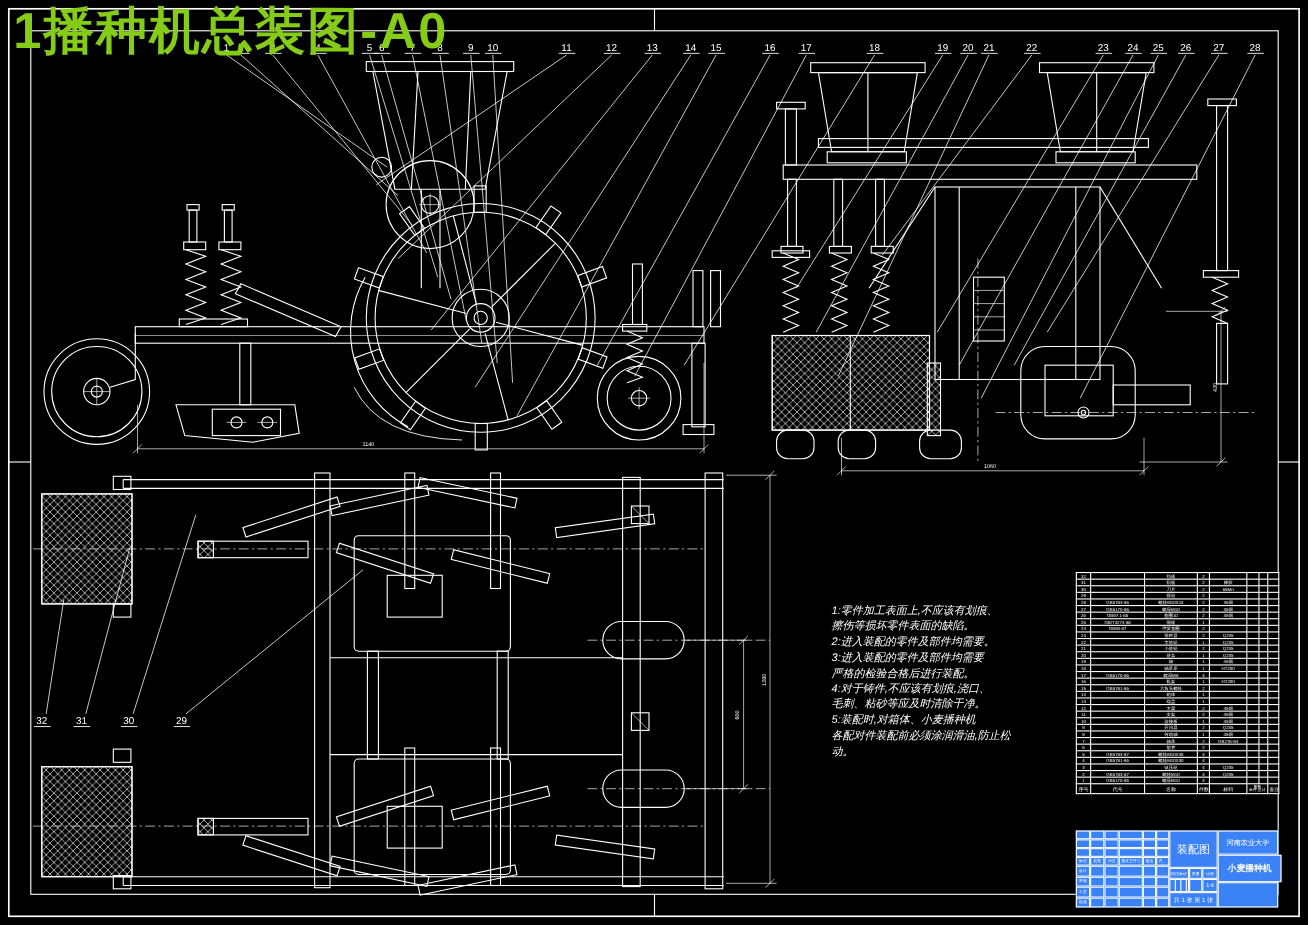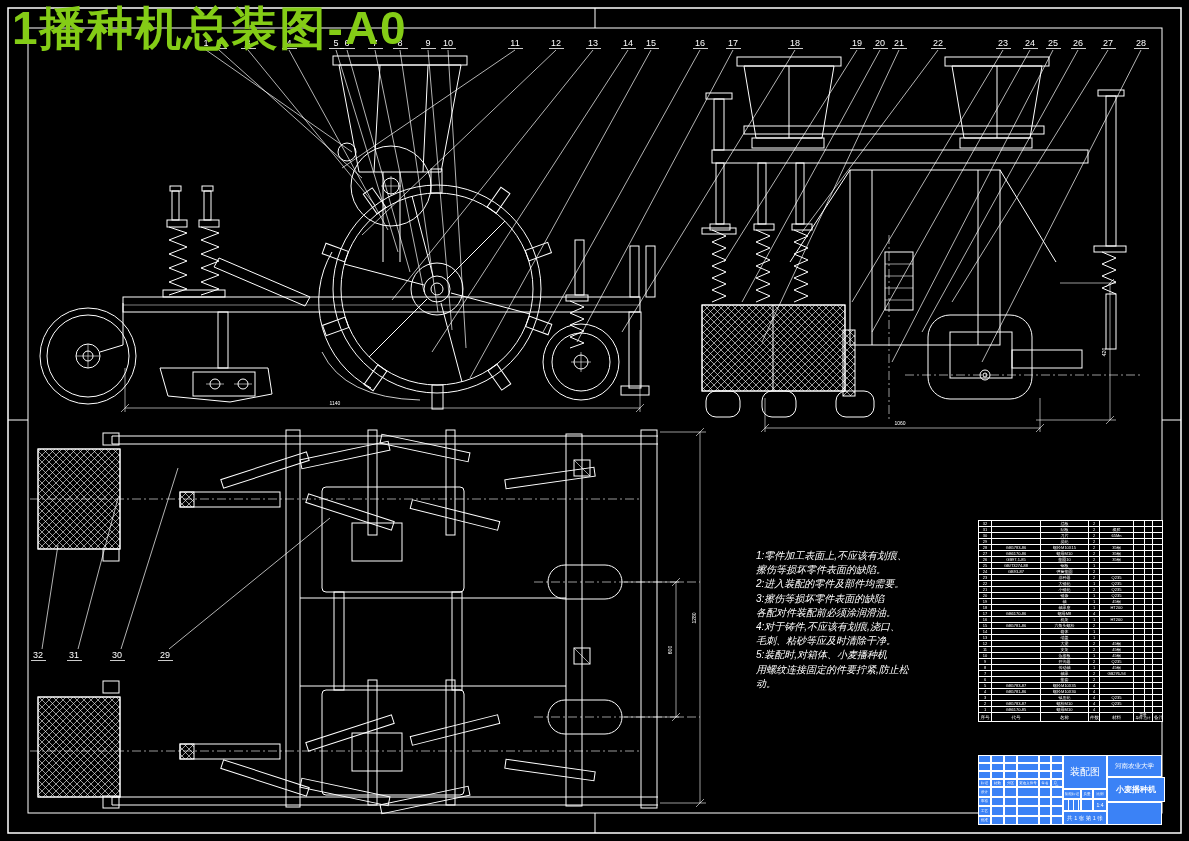--- a/index.html
+++ b/index.html
@@ -452,26 +452,26 @@
         </g>
 </g>
 </svg>
 
 <div id="title">1播种机总装图-A0</div>
 
 <div id="notes">
       <div>1:零件加工表面上,不应该有划痕、</div>
       <div>擦伤等损坏零件表面的缺陷。</div>
       <div>2:进入装配的零件及部件均需要。</div>
-      <div>3:擦伤等损坏零件表面的缺陷</div>
-      <div>各配对件装配前必须涂润滑油。</div>
+      <div>3:进入装配的零件及部件均需要</div>
+      <div>严格的检验合格后进行装配。</div>
       <div>4:对于铸件,不应该有划痕,浇口、</div>
       <div>毛刺、粘砂等应及时清除干净。</div>
       <div>5:装配时,对箱体、小麦播种机</div>
-      <div>用螺纹连接固定的件要拧紧,防止松</div>
+      <div>各配对件装配前必须涂润滑油,防止松</div>
       <div>动。</div>
     </div>
 
 <div id="parts">
   <table>
     <colgroup>
       <col style="width:13px">
           <col style="width:49px">
           <col style="width:48px">
           <col style="width:11px">

